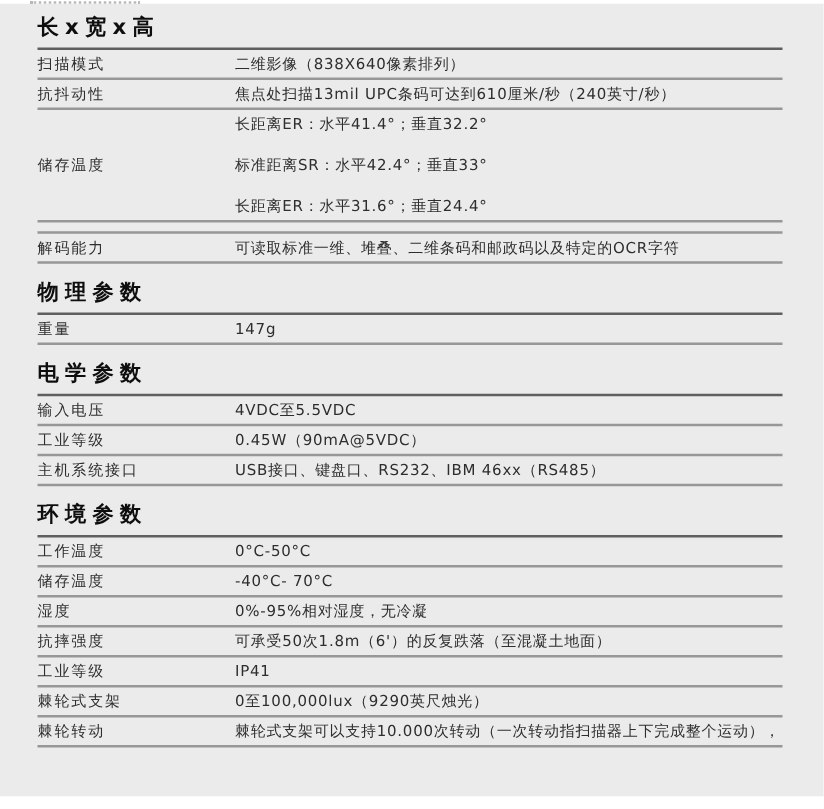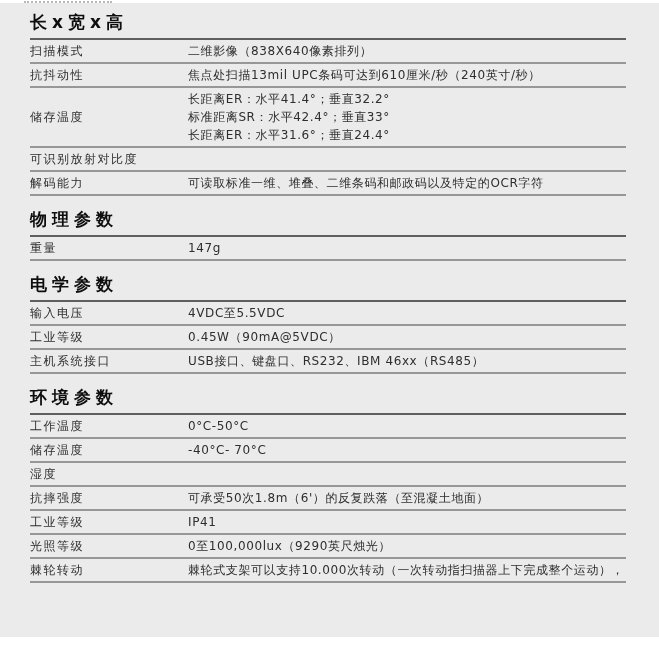--- a/index.html
+++ b/index.html
@@ -57,21 +57,21 @@
     color:var(--text,#2e2e2e);
     letter-spacing:1.5px;
   }
   .row-value {
     flex:1;
     font-size:12px;
     line-height:15px;
     color:var(--text,#2e2e2e);
     letter-spacing:0.6px;
   }
-  .value-line + .value-line { margin-top:3px; }
+  .value-line + .value-line { margin-top:18px; }
 </style>
 </head>
 <body>
 
 <div class="page">
   <div class="top-remnant"></div>
   <main class="panel" id="doc">
       <section class="spec-section">
         <h2 class="section-title">长x宽x高</h2>
         <div class="section-rule"></div>
@@ -89,21 +89,20 @@
         </div>
         <div class="spec-row">
           <div class="row-label">储存温度</div>
           <div class="row-value">
             <div class="value-line">长距离ER：水平41.4°；垂直32.2°</div>
             <div class="value-line">标准距离SR：水平42.4°；垂直33°</div>
             <div class="value-line">长距离ER：水平31.6°；垂直24.4°</div>
           </div>
         </div>
         <div class="spec-row">
-          <div class="row-label">可识别放射对比度</div>
         </div>
         <div class="spec-row">
           <div class="row-label">解码能力</div>
           <div class="row-value">
             <div class="value-line">可读取标准一维、堆叠、二维条码和邮政码以及特定的OCR字符</div>
           </div>
         </div>
       </section>
       <section class="spec-section">
         <h2 class="section-title">物理参数</h2>
@@ -147,35 +146,38 @@
           </div>
         </div>
         <div class="spec-row">
           <div class="row-label">储存温度</div>
           <div class="row-value">
             <div class="value-line">-40°C- 70°C</div>
           </div>
         </div>
         <div class="spec-row">
           <div class="row-label">湿度</div>
+          <div class="row-value">
+            <div class="value-line">0%-95%相对湿度，无冷凝</div>
+          </div>
         </div>
         <div class="spec-row">
           <div class="row-label">抗摔强度</div>
           <div class="row-value">
             <div class="value-line">可承受50次1.8m（6'）的反复跌落（至混凝土地面）</div>
           </div>
         </div>
         <div class="spec-row">
           <div class="row-label">工业等级</div>
           <div class="row-value">
             <div class="value-line">IP41</div>
           </div>
         </div>
         <div class="spec-row">
-          <div class="row-label">光照等级</div>
+          <div class="row-label">棘轮式支架</div>
           <div class="row-value">
             <div class="value-line">0至100,000lux（9290英尺烛光）</div>
           </div>
         </div>
         <div class="spec-row">
           <div class="row-label">棘轮转动</div>
           <div class="row-value">
             <div class="value-line">棘轮式支架可以支持10.000次转动（一次转动指扫描器上下完成整个运动），</div>
           </div>
         </div>

